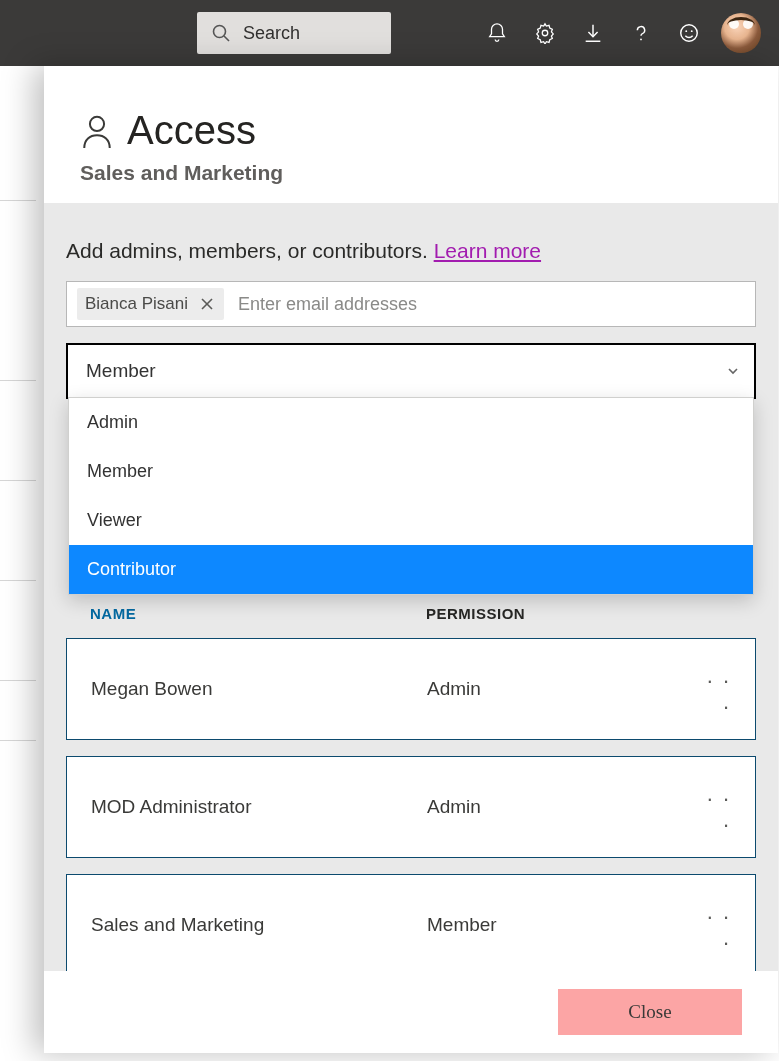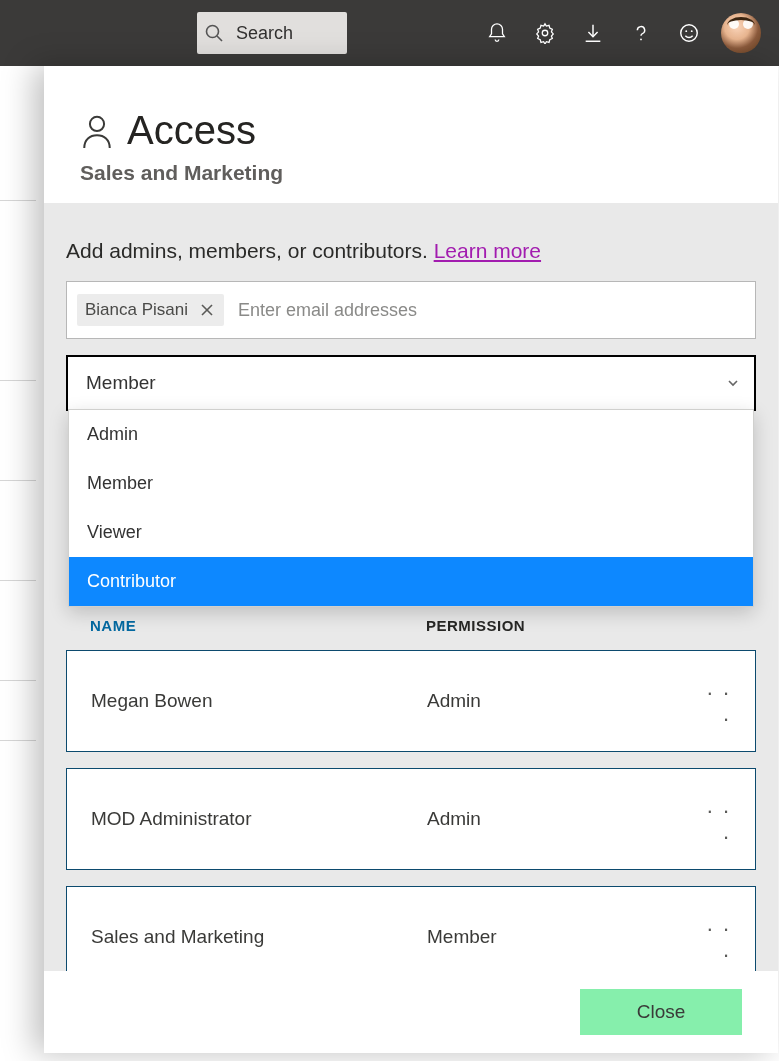--- a/index.html
+++ b/index.html
@@ -15,27 +15,27 @@
       height: 66px;
       background: #3b3a39;
       display: flex;
       align-items: center;
       padding: 0 18px 0 0;
       gap: 14px;
       position: relative;
     }
     .search-box {
       margin-left: 197px;
-      width: 150px;
+      width: 194px;
       height: 42px;
       background: #e1dfdd;
       border-radius: 2px;
       display: flex;
       align-items: center;
-      padding: 0 7px;
+      padding: 0 14px;
       gap: 12px;
     }
     .search-box input {
       border: none;
       background: transparent;
       outline: none;
       font-size: 18px;
       color: #323130;
       width: 100%;
     }
@@ -134,21 +134,21 @@
     }
     .learn-more {
       color: #a21caf;
       text-decoration: underline;
       cursor: pointer;
     }
     .email-field {
       margin-top: 18px;
       border: 1px solid #b7b7b7;
       background: #fff;
-      height: 58px;
+      height: 46px;
       display: flex;
       align-items: center;
       padding: 0 10px;
       gap: 10px;
     }
     .chip {
       background: #ececec;
       color: #4a4a48;
       font-size: 17px;
       padding: 6px 8px;
@@ -229,27 +229,28 @@
     .cell-name { flex: 0 0 336px; font-size: 19px; color: #3a3a38; }
     .cell-perm { flex: 1; font-size: 19px; color: #3a3a38; }
     .cell-more { width: 40px; color: #5a5a58; font-size: 22px; letter-spacing: 2px; text-align: right; cursor: pointer; }
     .panel-footer {
       background: #fff;
       padding: 18px 36px 18px;
       display: flex;
       justify-content: flex-end;
     }
     .close-btn {
-      background: #86efac;
+      background: #fca5a5;
       border: none;
-      width: 162px;
+      width: 184px;
       height: 46px;
       font-size: 19px;
       color: #3a3a38;
       cursor: pointer;
+      font-family: Liberation Serif, serif;
     }
     svg { display: block; }
   </style>
 </head>
 <body>
 
 <div class="topbar">
   <div class="search-box">
     <span>
       <svg width="20" height="20" viewBox="0 0 20 20" fill="none" stroke="#555" stroke-width="1.6">

